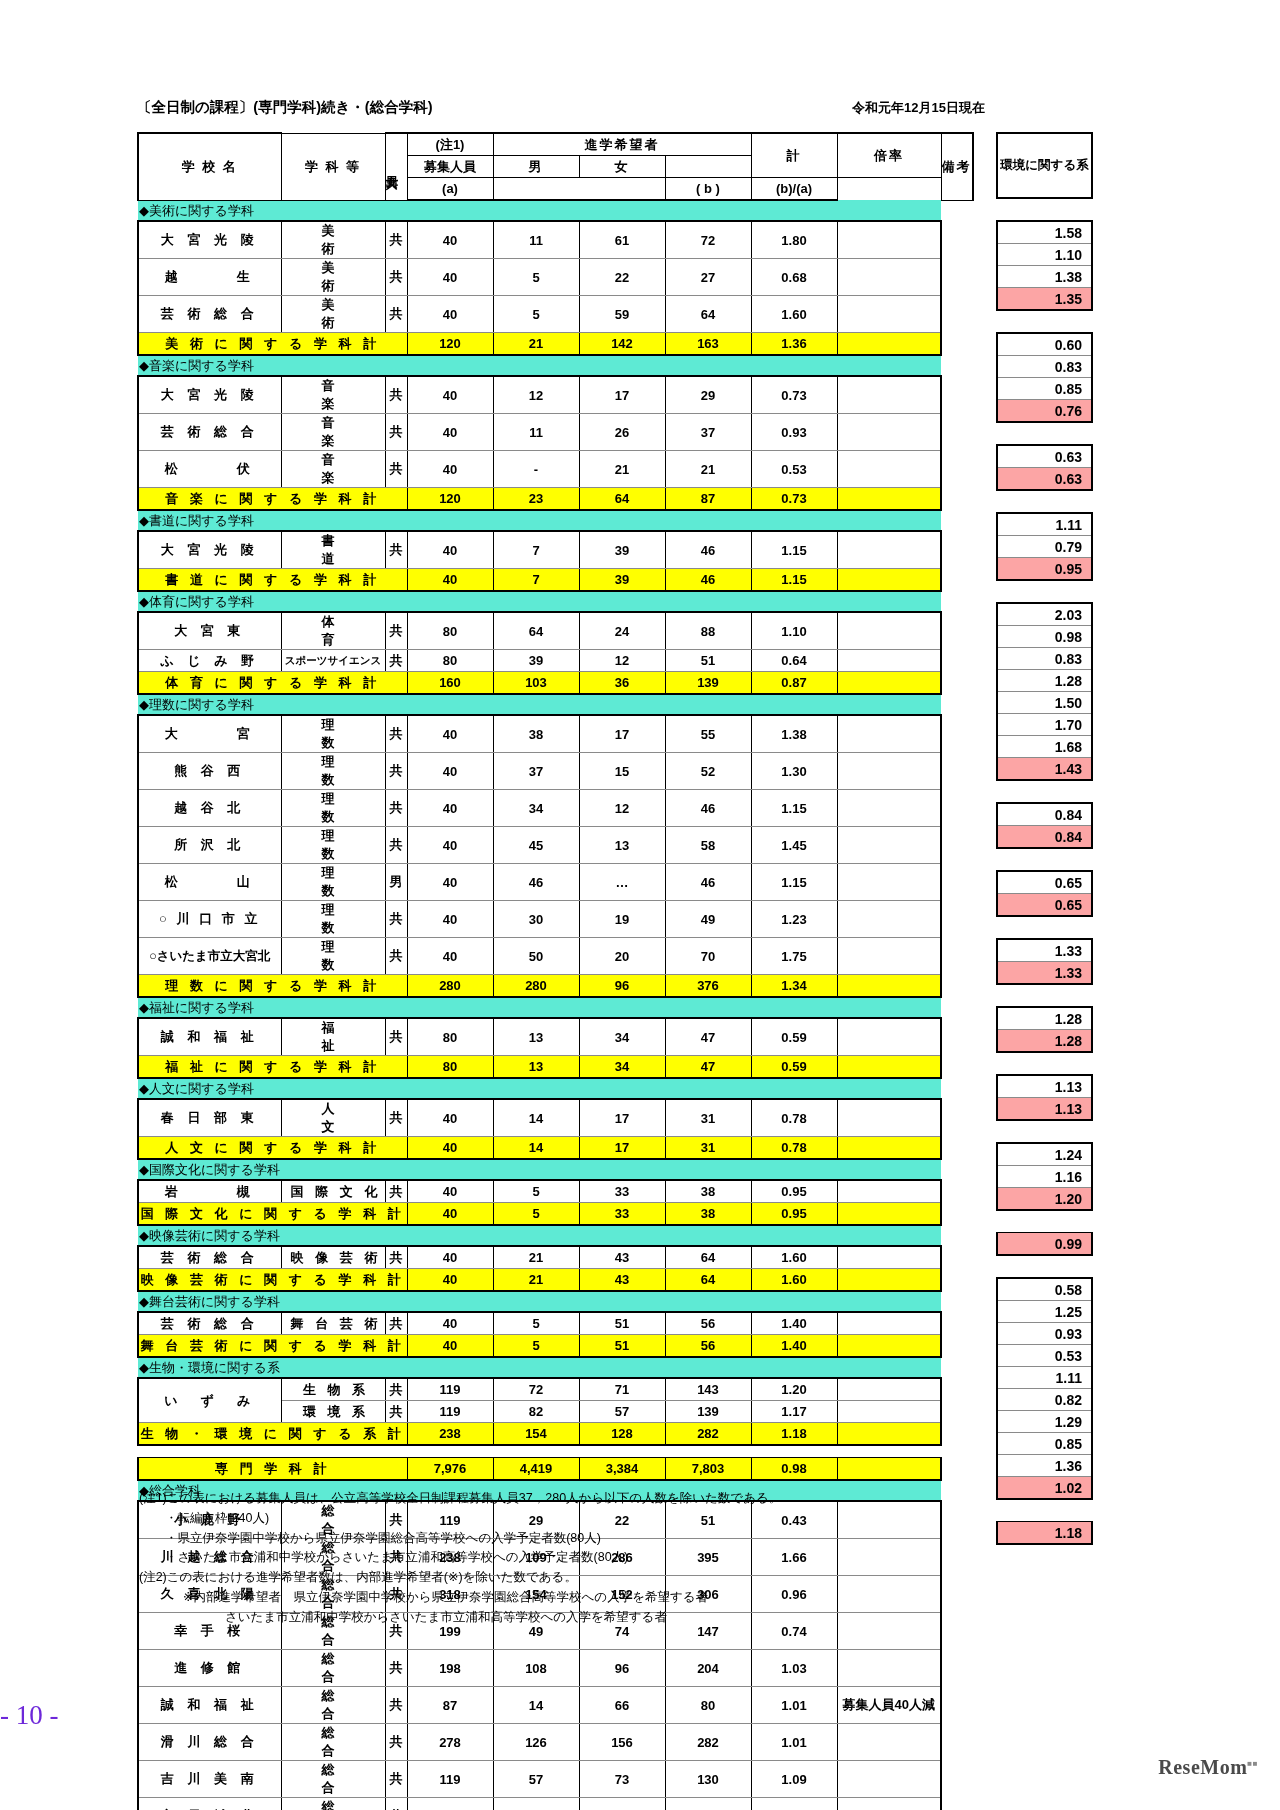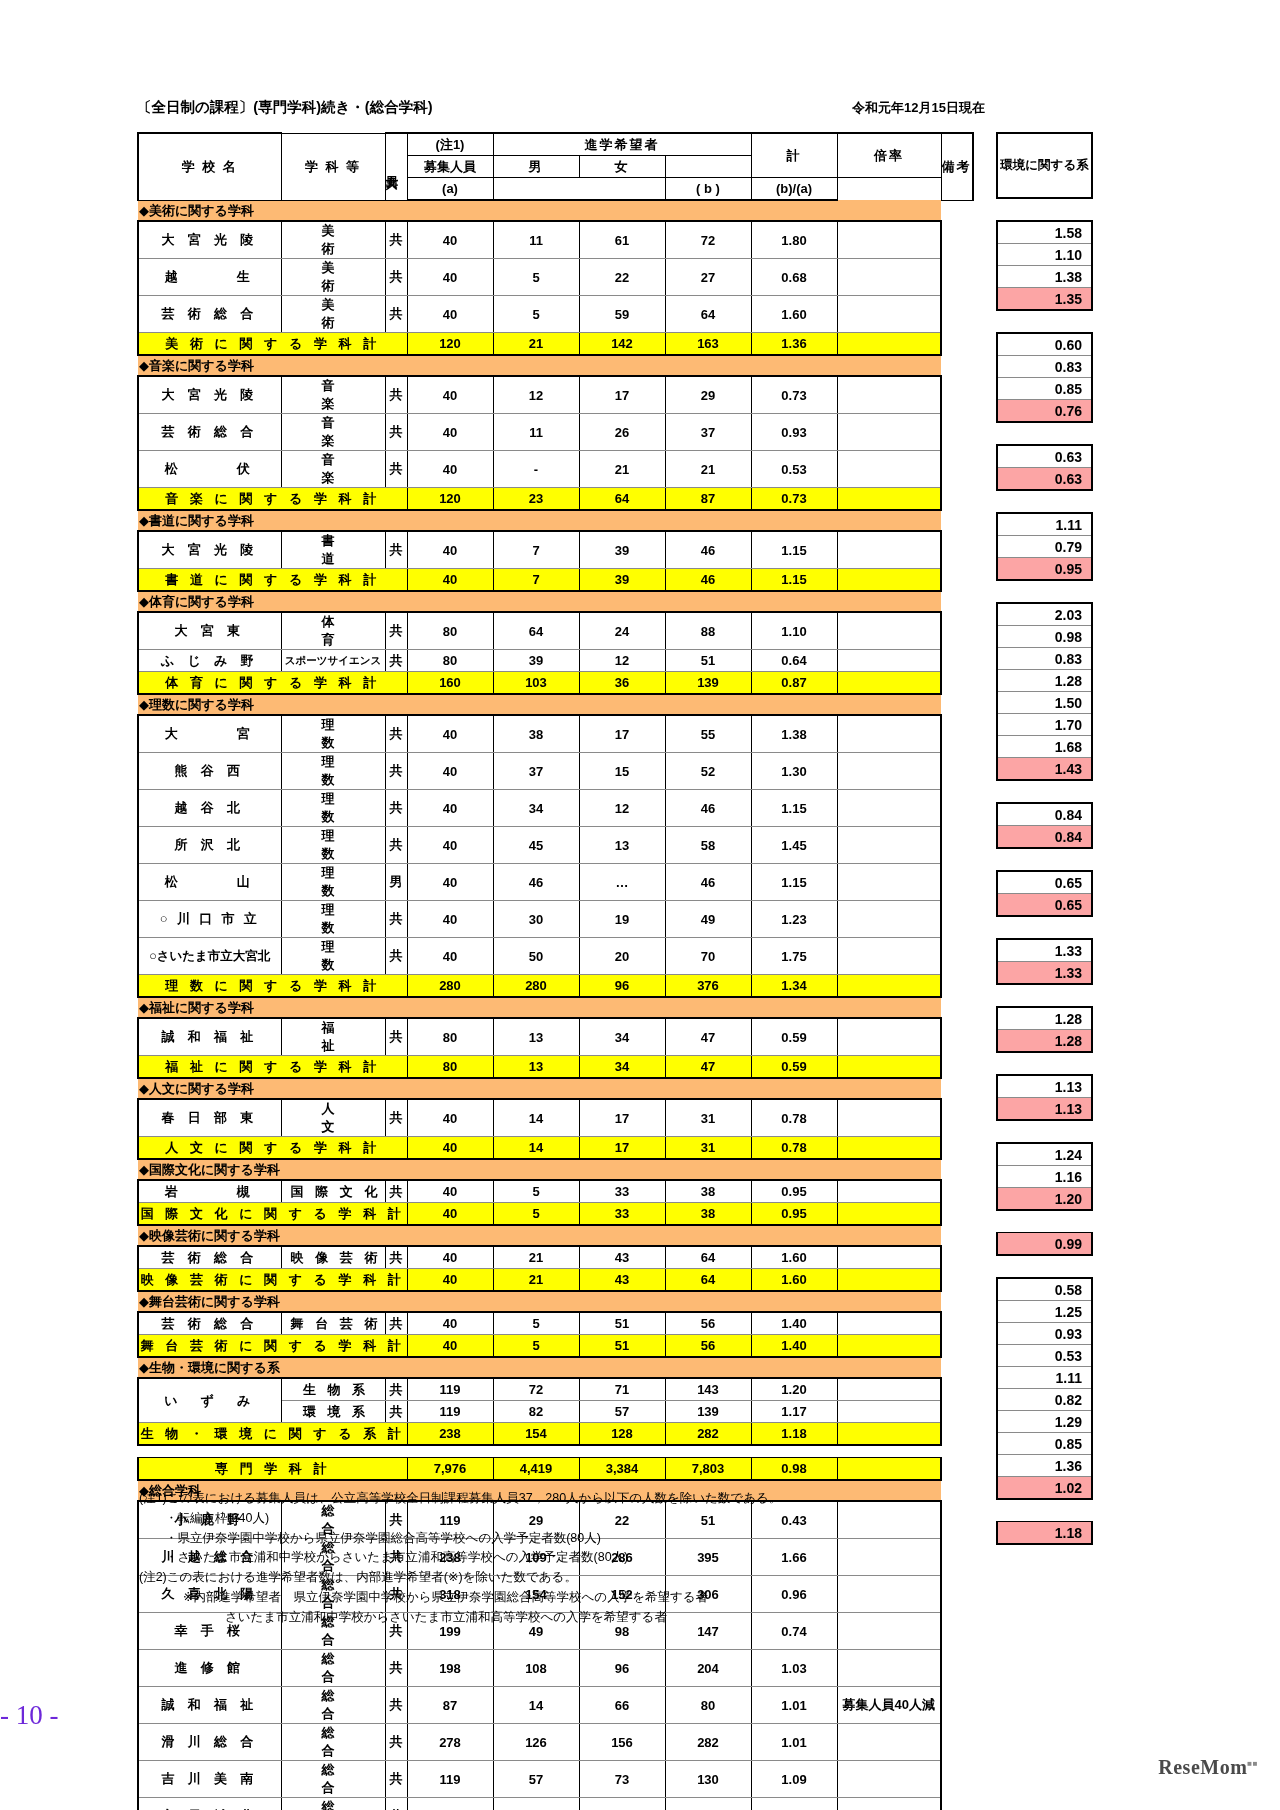--- a/index.html
+++ b/index.html
@@ -61,34 +61,33 @@
   .thick-top    { border-top:2px solid #000 !important; }
   .thick-bottom { border-bottom:2px solid #000 !important; }
   .thick-left   { border-left:2px solid #000 !important; }
   .thick-right  { border-right:2px solid #000 !important; }
 
   
   tr.grouphead td {
     border:none;
     text-align:left;
     font-size:13px;
-    font-weight:bold;
+    font-weight:normal;
     height:19px;
     padding-left:1px;
-    background:#fdba74;
+    background:#5eead4;
   }
   tr.spacer td { border:none; height:11px; background:#fff; }
 
   
   td.schoolname {
     text-align:center;
     letter-spacing:5px;
     font-size:13.5px;
     padding:0 4px;
-    font-family:Liberation Serif, serif;
   }
   td.schoolname.tight { letter-spacing:0px; font-size:12.5px; }
   td.schoolname.lead  { letter-spacing:3px; font-size:13px; }
   td.dept {
     letter-spacing:10px; font-size:13.5px; padding-left:10px; padding-right:0;
   }
   td.dept.narrow { letter-spacing:0px; font-size:10.5px; }
   td.dept.sp3 { letter-spacing:4px; font-size:13px; padding-left:6px; }
   td.sex { font-size:12.5px; letter-spacing:0; }
   td.num { text-align:right; padding-right:9px; font-size:14px; }
@@ -624,21 +623,21 @@
             <td class="num">306</td>
             <td class="num">0.96</td>
             <td class="note thick-right"></td>
           </tr>
           <tr class="datarow">
             <td class="schoolname thick-left">幸 手 桜</td>
             <td class="dept">総　　　合</td>
             <td class="sex">共</td>
             <td class="num">199</td>
             <td class="num">49</td>
-            <td class="num">98</td>
+            <td class="num">74</td>
             <td class="num">147</td>
             <td class="num">0.74</td>
             <td class="note thick-right"></td>
           </tr>
           <tr class="datarow">
             <td class="schoolname thick-left">進 修 館</td>
             <td class="dept">総　　　合</td>
             <td class="sex">共</td>
             <td class="num">198</td>
             <td class="num">108</td>

